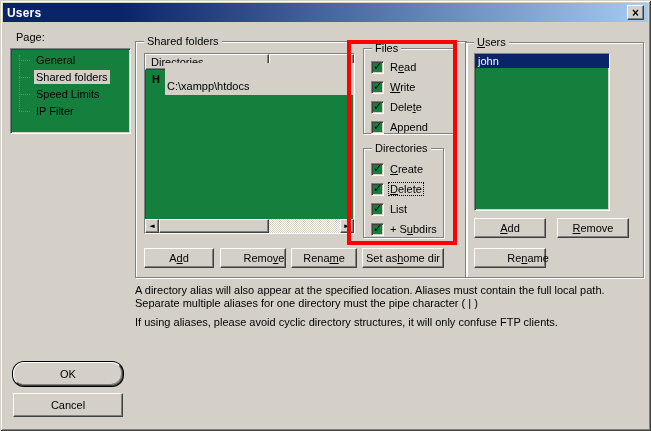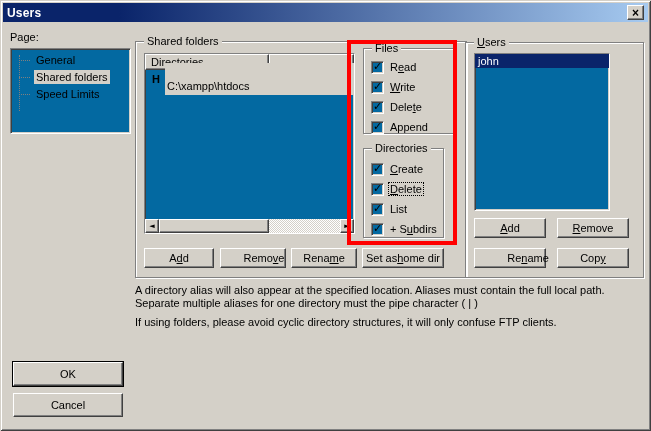--- a/index.html
+++ b/index.html
@@ -6,33 +6,33 @@
   *{box-sizing:border-box;}
   .dialog{
     position:relative;width:651px;height:431px;background:#d4d0c8;
     font-family:"Liberation Sans","DejaVu Sans",sans-serif;font-size:11px;color:#000;
     box-shadow: inset 1px 1px 0 #d4d0c8, inset -1px -1px 0 #404040,
                 inset 2px 2px 0 #ffffff, inset -2px -2px 0 #808080;
     overflow:hidden;
   }
   
   .raised{background:#d4d0c8;border:1px solid;border-color:#ffffff #404040 #404040 #ffffff;box-shadow:inset -1px -1px 0 #808080, inset 1px 1px 0 #d4d0c8;}
-  .sunken{background:#0369a1;border:1px solid;border-color:#808080 #ffffff #ffffff #808080;box-shadow:inset 1px 1px 0 #404040, inset -1px -1px 0 #d4d0c8;}
+  .sunken{background:#15803d;border:1px solid;border-color:#808080 #ffffff #ffffff #808080;box-shadow:inset 1px 1px 0 #404040, inset -1px -1px 0 #d4d0c8;}
   .groupbox{position:absolute;border:1px solid #808080;box-shadow:inset 1px 1px 0 #ffffff, 1px 1px 0 #ffffff;}
   .group-label{position:absolute;top:-7px;left:8px;background:#d4d0c8;padding:0 3px;line-height:12px;}
   
   .titlebar{position:absolute;left:3px;top:3px;width:645px;height:19px;
     background:linear-gradient(90deg,#0a246a 0%,#0a246a 18%,#a6caf0 100%);
     display:flex;align-items:center;}
   .title-text{color:#ffffff;font-weight:bold;font-size:12px;padding-left:4px;letter-spacing:0.2px;}
   .close-btn{position:absolute;right:4px;top:2px;width:17px;height:15px;
     display:flex;align-items:center;justify-content:center;cursor:default;
     font-weight:bold;font-size:12px;line-height:12px;padding:0;}
   
-  .page-label{position:absolute;left:10px;top:31px;}
+  .page-label{position:absolute;left:16px;top:31px;}
   .tree{position:absolute;left:10px;top:48px;width:121px;height:86px;padding-top:3px;}
   .tree-vline{position:absolute;left:8px;top:6px;height:56px;width:0;border-left:1px dotted #808080;}
   .tree-item{position:relative;height:17px;line-height:17px;padding-left:23px;white-space:nowrap;}
   .tree-item::before{content:'';position:absolute;left:8px;top:8px;width:11px;border-top:1px dotted #808080;}
   .tree-item .tlabel{padding:1px 2px;}
   .tree-item .tlabel.selected{background:#d4d0c8;}
   
   .dirlist{position:absolute;left:8px;top:11px;width:211px;height:181px;overflow:hidden;}
   .lv-header{display:flex;height:16px;}
   .hcell{height:16px;line-height:14px;padding-left:5px;background:#d4d0c8;
@@ -43,21 +43,21 @@
   .hscroll{position:absolute;bottom:0;left:0;width:100%;height:14px;display:flex;background:#d4d0c8;}
   .sb-btn{width:14px;height:14px;display:flex;align-items:center;justify-content:center;
     font-size:7px;line-height:7px;padding:0;font-family:"DejaVu Sans",sans-serif;}
   .sb-thumb{width:110px;height:14px;}
   .sb-track{flex:1;height:14px;background-color:#e9e7e3;
     background-image:repeating-conic-gradient(#ffffff 0% 25%, #d4d0c8 0% 50%);background-size:2px 2px;}
   
   .btn{position:absolute;height:20px;display:flex;align-items:center;justify-content:center;
     background:#d4d0c8;border:1px solid;border-color:#ffffff #404040 #404040 #ffffff;
     box-shadow:inset -1px -1px 0 #808080;font-family:inherit;font-size:11px;cursor:default;white-space:nowrap;}
-  .btn.default{box-shadow:inset -1px -1px 0 #808080, 0 0 0 1px #000000;}
+  .btn.default{box-shadow:inset -1px -1px 0 #808080, 0 0 0 1px #000000;border-radius:11px;}
   
   .cb-row{position:absolute;left:7px;display:flex;align-items:center;height:14px;}
   .checkbox{width:13px;height:13px;display:flex;align-items:center;justify-content:center;flex:none;}
   .checkmark{font-family:"DejaVu Sans",sans-serif;font-weight:bold;font-size:11px;line-height:11px;margin-top:-2px;}
   .checkbox:not(.checked) .checkmark{visibility:hidden;}
   .cb-label{margin-left:5px;padding:0 1px;white-space:nowrap;}
   .cb-label.focus-rect{outline:1px dotted #000000;}
   
   .userlist{position:absolute;left:8px;top:10px;width:136px;height:158px;overflow:hidden;}
   .user-row{height:14px;line-height:14px;padding-left:3px;}
@@ -87,20 +87,23 @@
   <div class="tree sunken">
     <div class="tree-vline"></div>
     <div class="tree-item">
       <span class="tlabel">General</span>
     </div>
     <div class="tree-item">
       <span class="tlabel selected">Shared folders</span>
     </div>
     <div class="tree-item">
       <span class="tlabel">Speed Limits</span>
+    </div>
+    <div class="tree-item">
+      <span class="tlabel">IP Filter</span>
     </div>
   </div>
 
   <div class="groupbox" style="left:135px;top:41px;width:332px;height:237px;">
     <span class="group-label">Shared folders</span>
 
     <div class="dirlist sunken">
       <div class="lv-header">
         <div class="hcell" style="width:124px;">Directories</div>
         <div class="hcell" style="flex:1;"></div>
@@ -186,24 +189,23 @@
   <div class="annotation-box" style="border-color: rgb(255, 0, 0);"></div>
 
   <div class="groupbox" style="left:465px;top:42px;width:179px;height:236px;">
     <span class="group-label"><u>U</u>sers</span>
     <div class="userlist sunken">
       <div class="user-row selected">john</div>
     </div>
     <button class="btn" style="left:8px;top:175px;width:72px;"><u>A</u>dd</button>
     <button class="btn" style="left:91px;top:175px;width:72px;"><u>R</u>emove</button>
     <button class="btn" style="left:8px;top:205px;width:72px;padding-left:42px;">Re<u>n</u>ame</button>
-    <button class="btn" style="left:91px;top:205px;width:72px;">Cop<u>y</u></button>
   </div>
 
   <div class="notes">
     <p>A directory alias will also appear at the specified location. Aliases must contain the full local path. Separate multiple aliases for one directory must the pipe character ( | )</p>
-    <p>If using folders, please avoid cyclic directory structures, it will only confuse FTP clients.</p>
+    <p>If using aliases, please avoid cyclic directory structures, it will only confuse FTP clients.</p>
   </div>
 
   <button class="btn default" style="left:13px;top:362px;width:110px;height:24px;">OK</button>
   <button class="btn" style="left:13px;top:393px;width:110px;height:24px;">Cancel</button>
 
 </div>
 
 </body></html>

